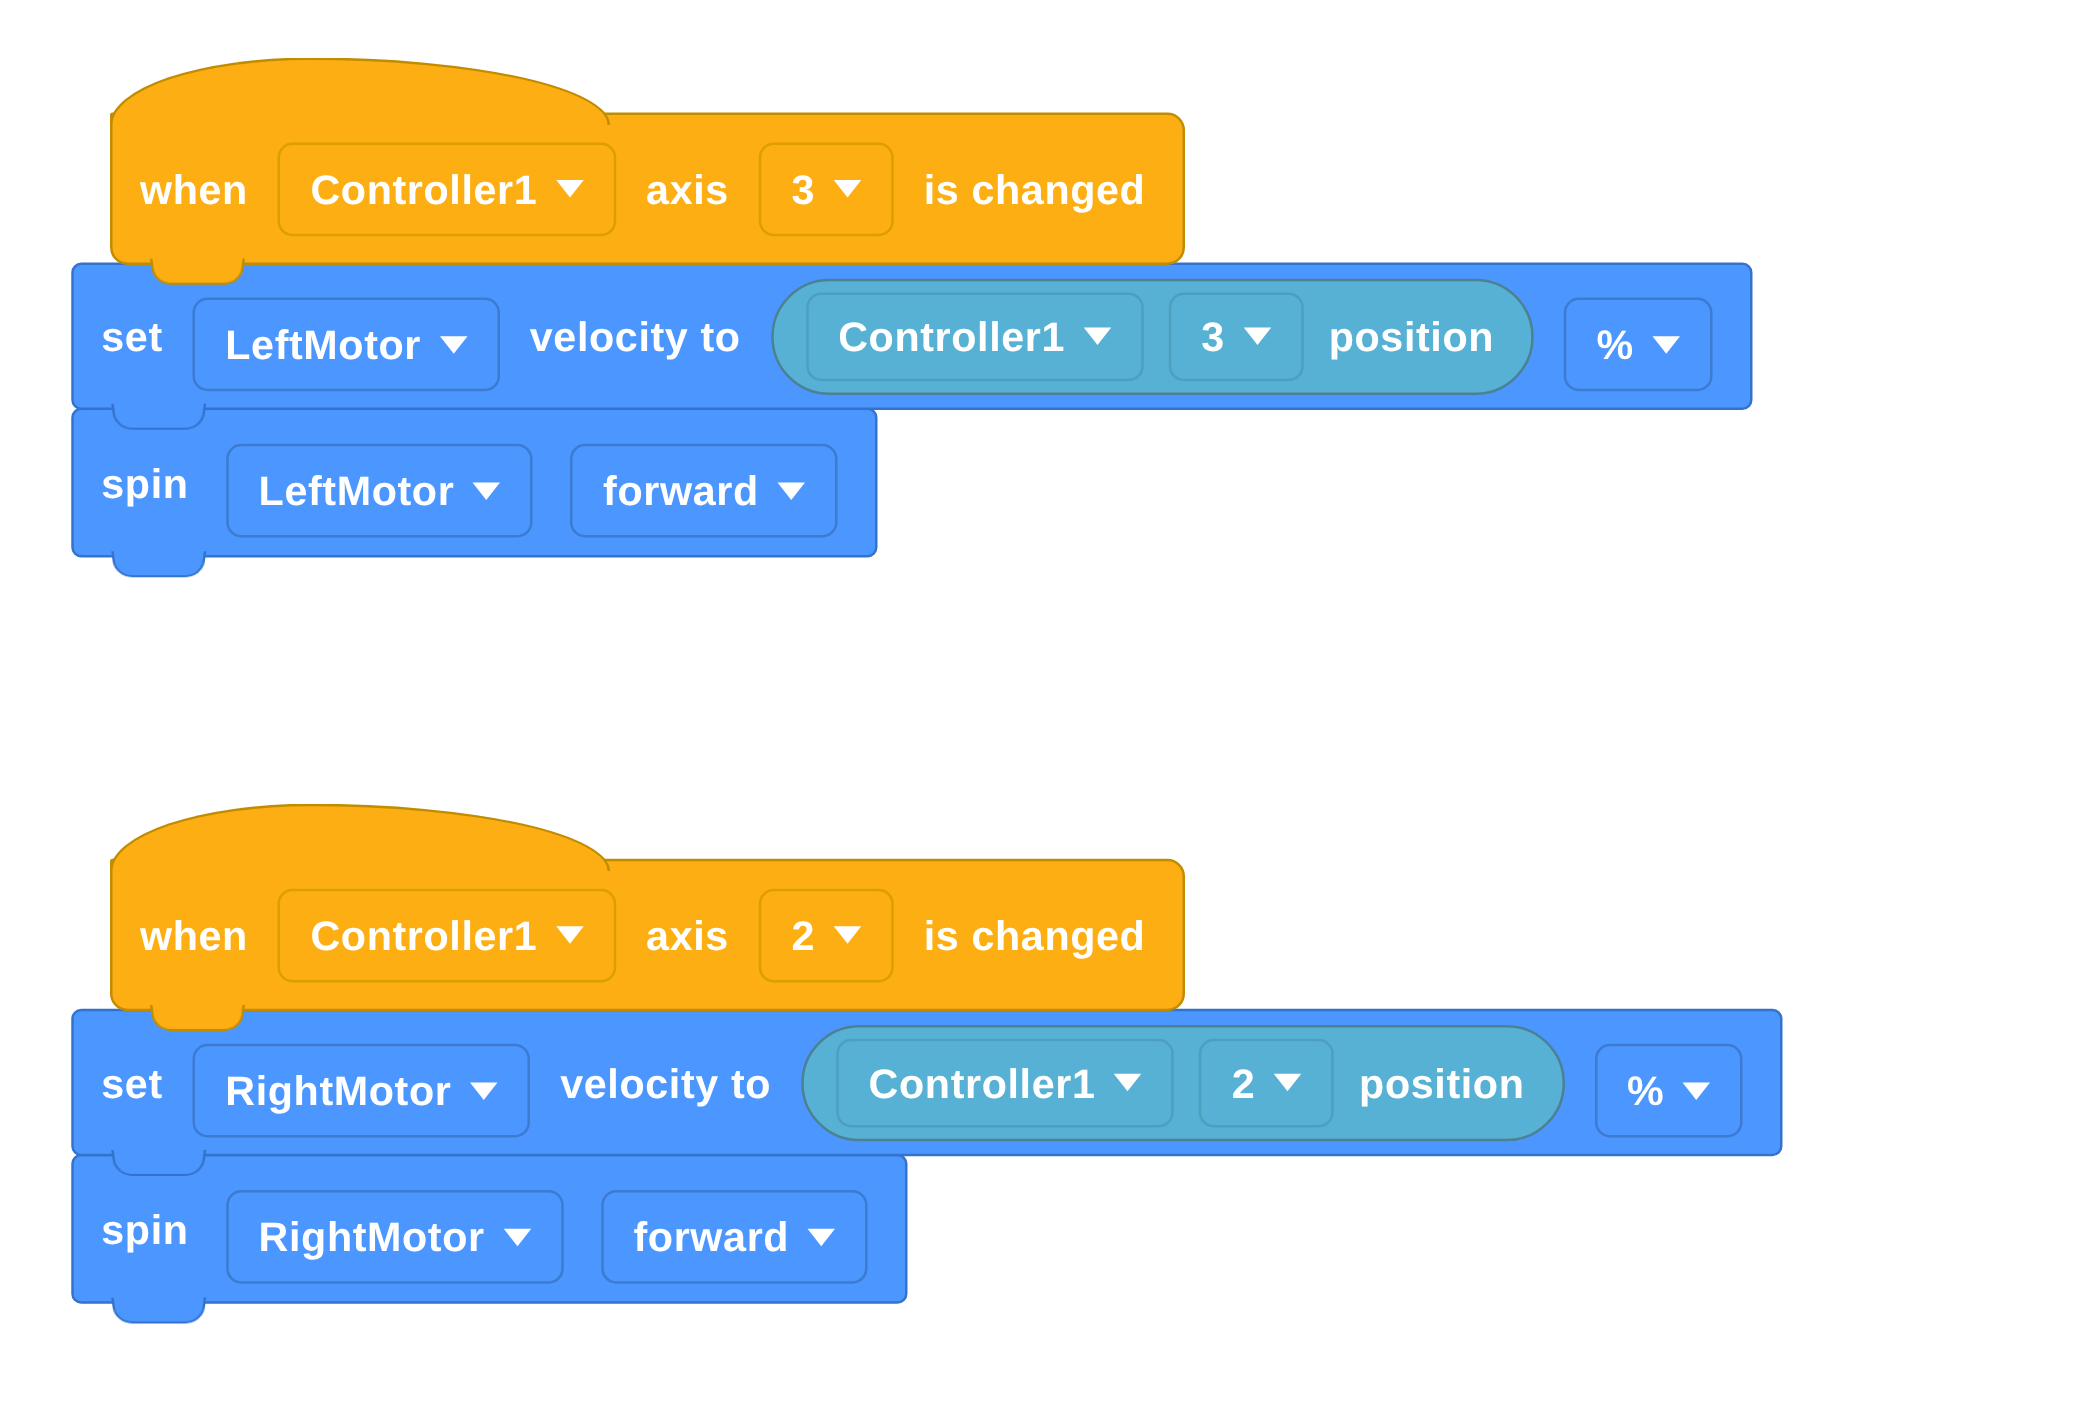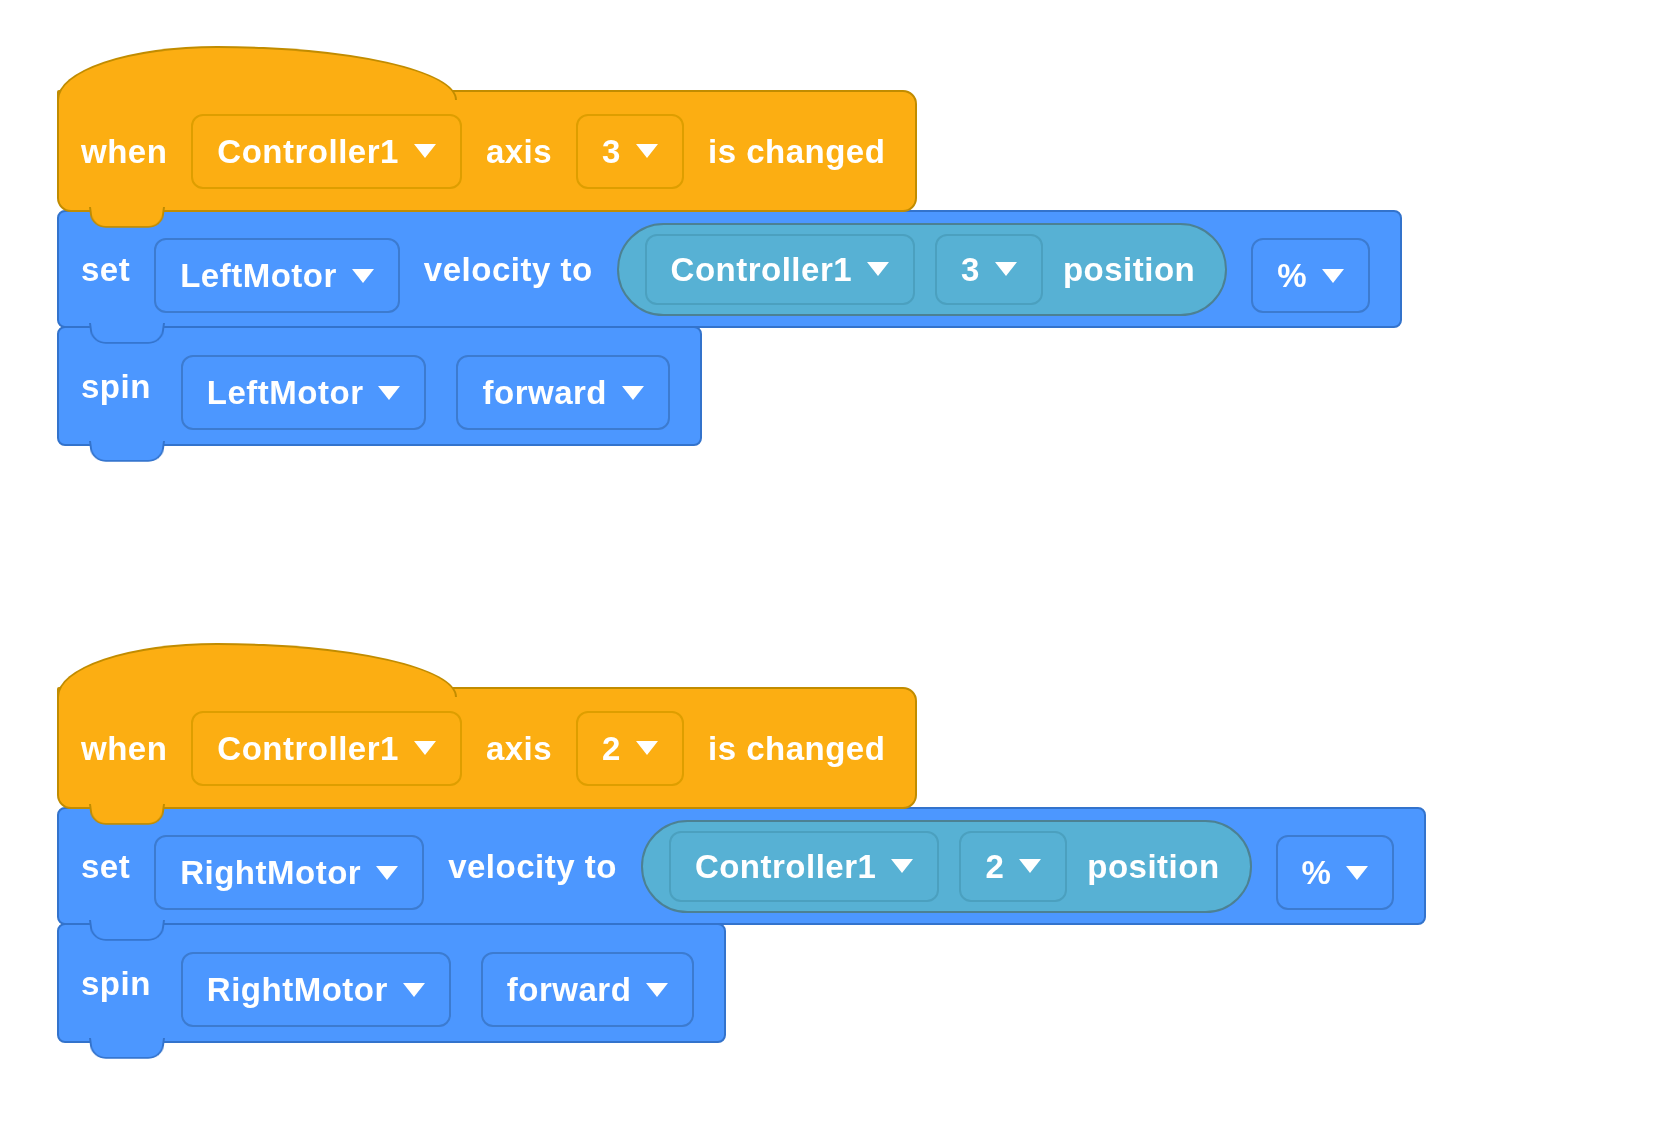--- a/index.html
+++ b/index.html
@@ -16,20 +16,21 @@
     display:inline-flex;align-items:center;
     gap:24px;
     padding:0 30px 0 22px;
     white-space:nowrap;
     pointer-events:auto;
   }
   .block.events{
     background:var(--events-fill,#FCAE12);
     border:2.5px solid var(--events-border,#C18C00);
     border-radius:2px 14px 14px 14px;
+    margin-left:31px;
   }
   .block.motion{
     background:var(--motion-fill,#4C97FF);
     border:2.5px solid var(--motion-border,#3373CC);
     border-radius:8px;
   }
   .z3{z-index:30}.z2{z-index:20}.z1{z-index:10}
 
   
   .dome{

